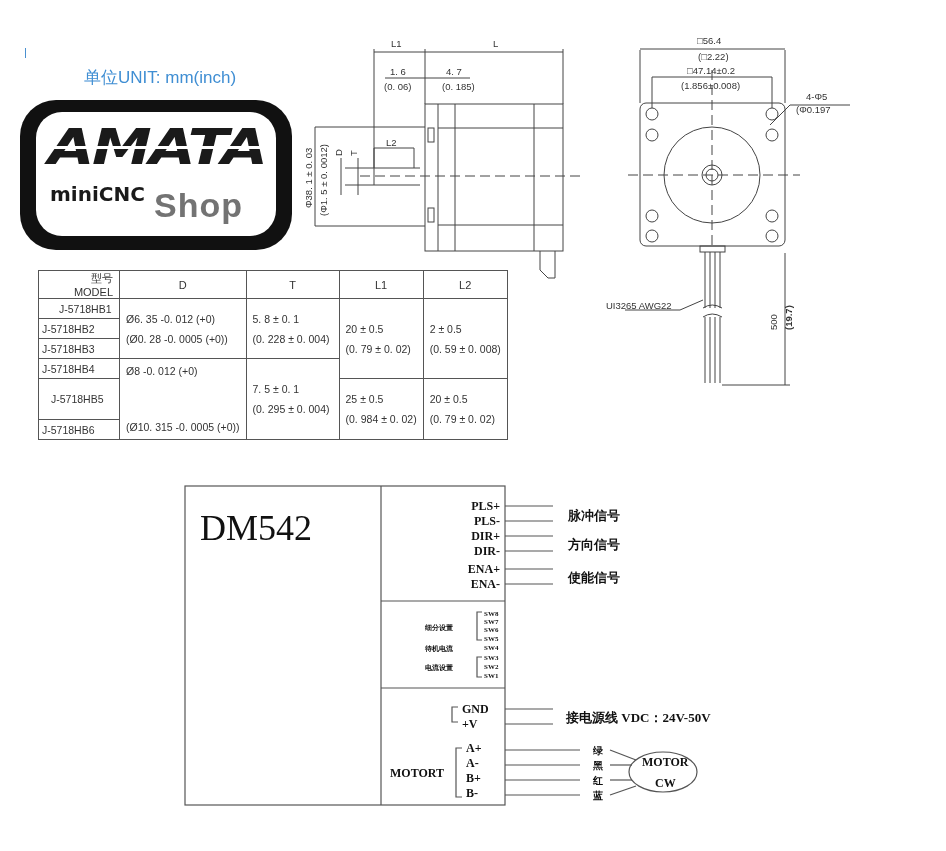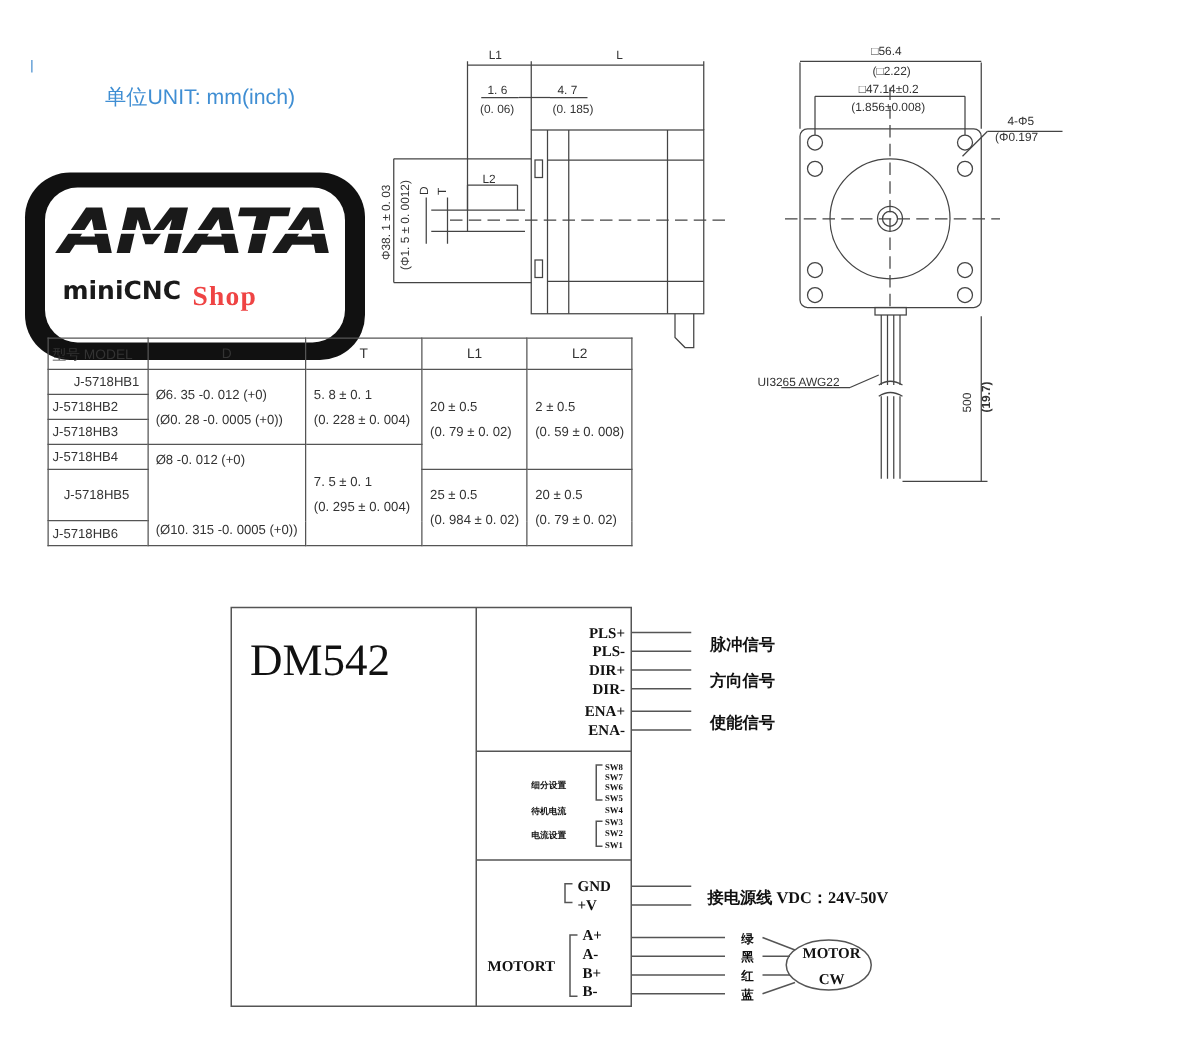--- a/index.html
+++ b/index.html
@@ -1,26 +1,26 @@
 <!DOCTYPE html>
 <html><head>
 <meta charset="utf-8">
 <style>
   html,body{margin:0;padding:0;background:#fff;}
   body{width:946px;height:851px;position:relative;overflow:hidden;font-family:"Liberation Sans",sans-serif;color:#222;}
   .abs{position:absolute;}
   .unit{left:36px;top:66px;font-size:17px;color:#3f8ed3;margin-left:48px;}
   .tick{left:25px;top:48px;width:1px;height:10px;background:#4a90d0;}
   
-  .logo{left:20px;top:100px;width:272px;height:150px;border-radius:36px;background:#111;margin-top:38px;}
+  .logo{left:20px;top:100px;width:272px;height:150px;border-radius:36px;background:#111;}
   .logo-inner{position:absolute;left:16px;top:12px;right:16px;bottom:14px;border-radius:26px;background:#fff;overflow:hidden;}
   .logo-amata{position:absolute;left:12px;top:6px;font-family:"DejaVu Sans",sans-serif;font-weight:bold;font-style:italic;font-size:50px;letter-spacing:-2px;color:#1a1a1a;transform:scaleX(1.2);transform-origin:left top;}
   .logo-amata:after{content:"";position:absolute;left:0;right:0;top:28px;height:3px;background:#fff;}
   .logo-mini{position:absolute;left:14px;top:70px;font-family:"DejaVu Sans",sans-serif;font-weight:bold;font-size:20px;color:#1a1a1a;}
-  .logo-shop{position:absolute;left:118px;top:74px;font-family:Liberation Serif, serif;font-weight:bold;font-size:22px;color:#ef4444;letter-spacing:1px;}
+  .logo-shop{position:absolute;left:118px;top:74px;font-family:Liberation Sans, sans-serif;font-weight:bold;font-size:34px;color:#737373;letter-spacing:1px;}
   
   table.spec{position:absolute;left:38px;top:270px;border-collapse:collapse;font-size:10.5px;color:#333;}
   table.spec td,table.spec th{border:1px solid #555;padding:0 6px;font-weight:normal;text-align:left;vertical-align:middle;}
   table.spec th{height:24px;text-align:center;font-size:11px;}
   .m{height:19px;white-space:nowrap;}
   .cell2{line-height:20px;white-space:nowrap;}
   
   svg{position:absolute;left:0;top:0;}
   .dm{font-family:"Liberation Serif",serif;}
 </style>
@@ -213,21 +213,21 @@
       <text x="593" y="769">黑</text>
       <text x="593" y="784">红</text>
       <text x="593" y="799">蓝</text>
     </g>
   </g>
 </svg>
 
 <table class="spec">
   <tbody>
       <tr>
-    <th style="width:58px;text-align:left;padding-left:3px">型号 MODEL</th>
+    <th style="width:58px;text-align:right;padding-left:16px">型号 MODEL</th>
     <th style="width:78px">D</th>
     <th style="width:80px">T</th>
     <th style="width:70px">L1</th>
     <th style="width:70px">L2</th>
   </tr>
   <tr>
     <td class="m" style="padding-left:20px">J-5718HB1</td>
     <td rowspan="3">
       <div class="cell2">Ø6. 35 -0. 012 (+0)</div>
       <div class="cell2">(Ø0. 28 -0. 0005 (+0))</div>

